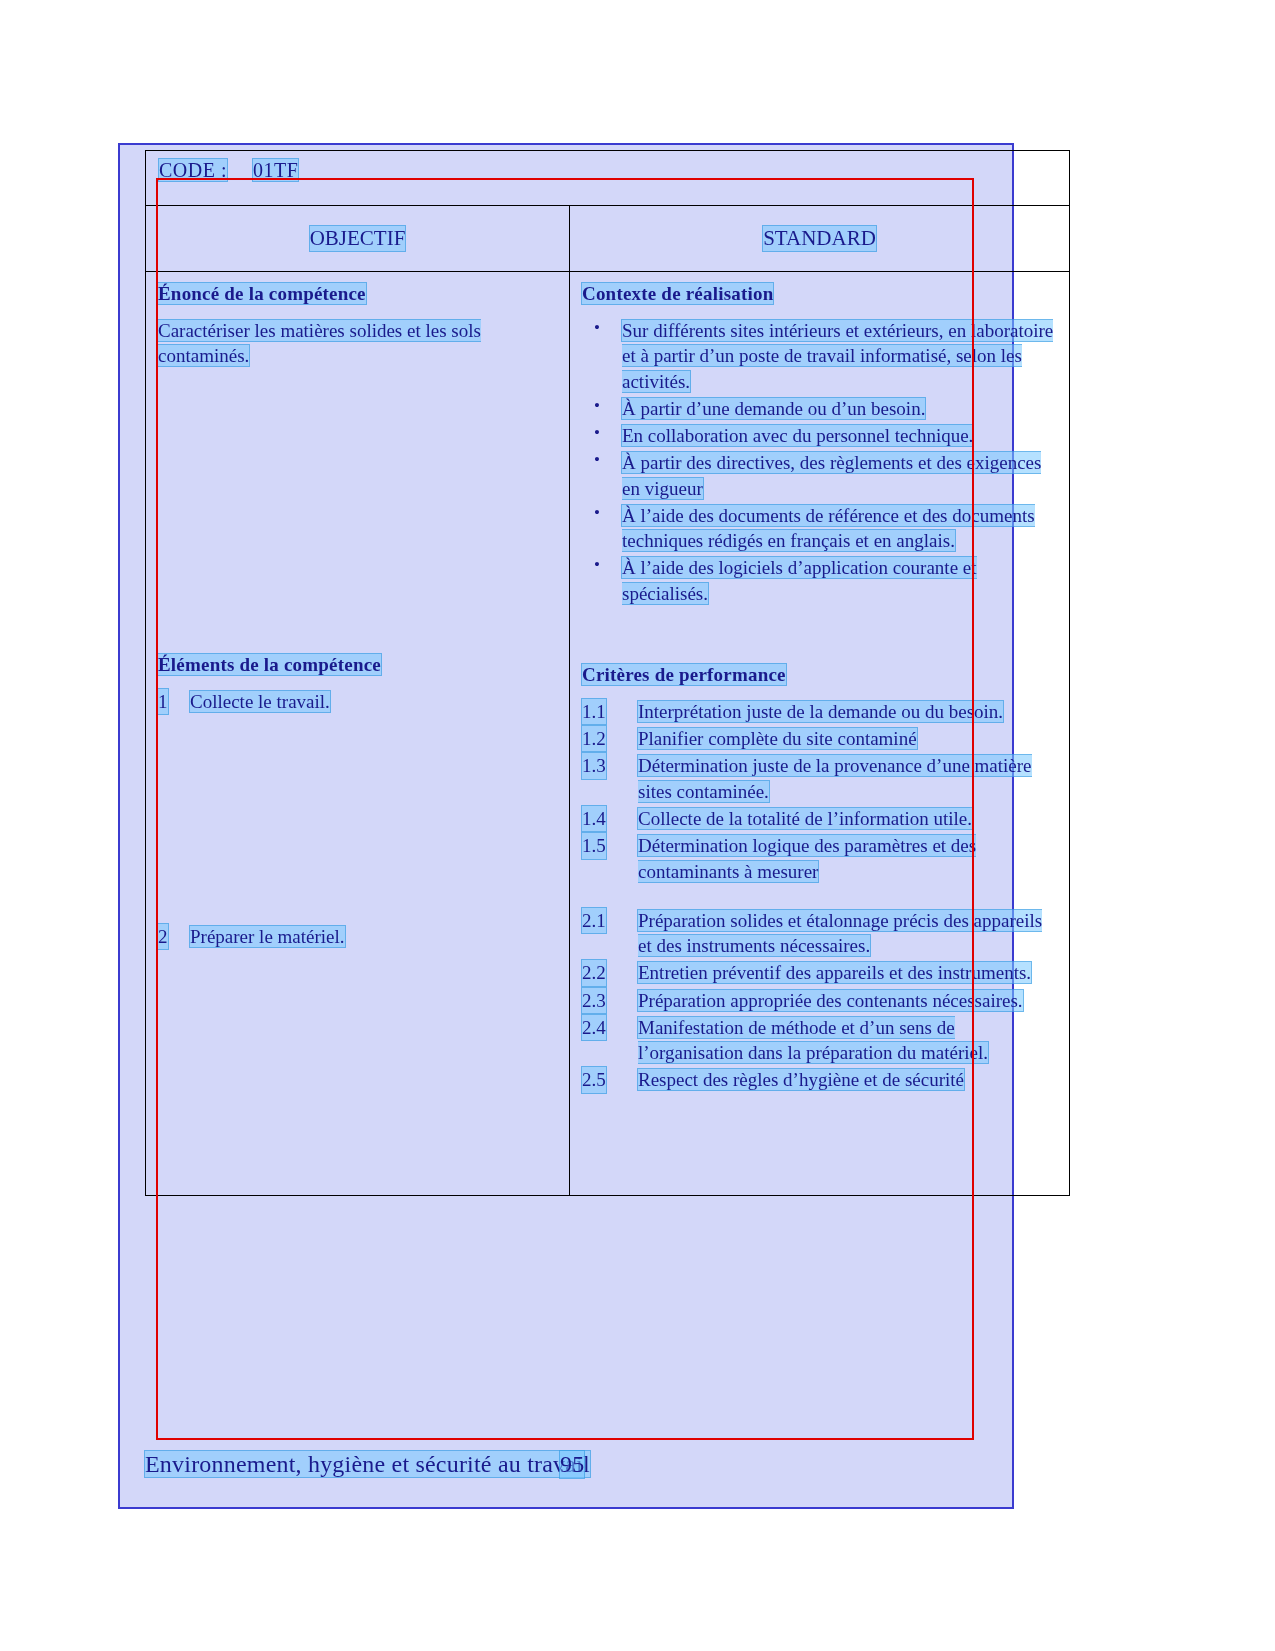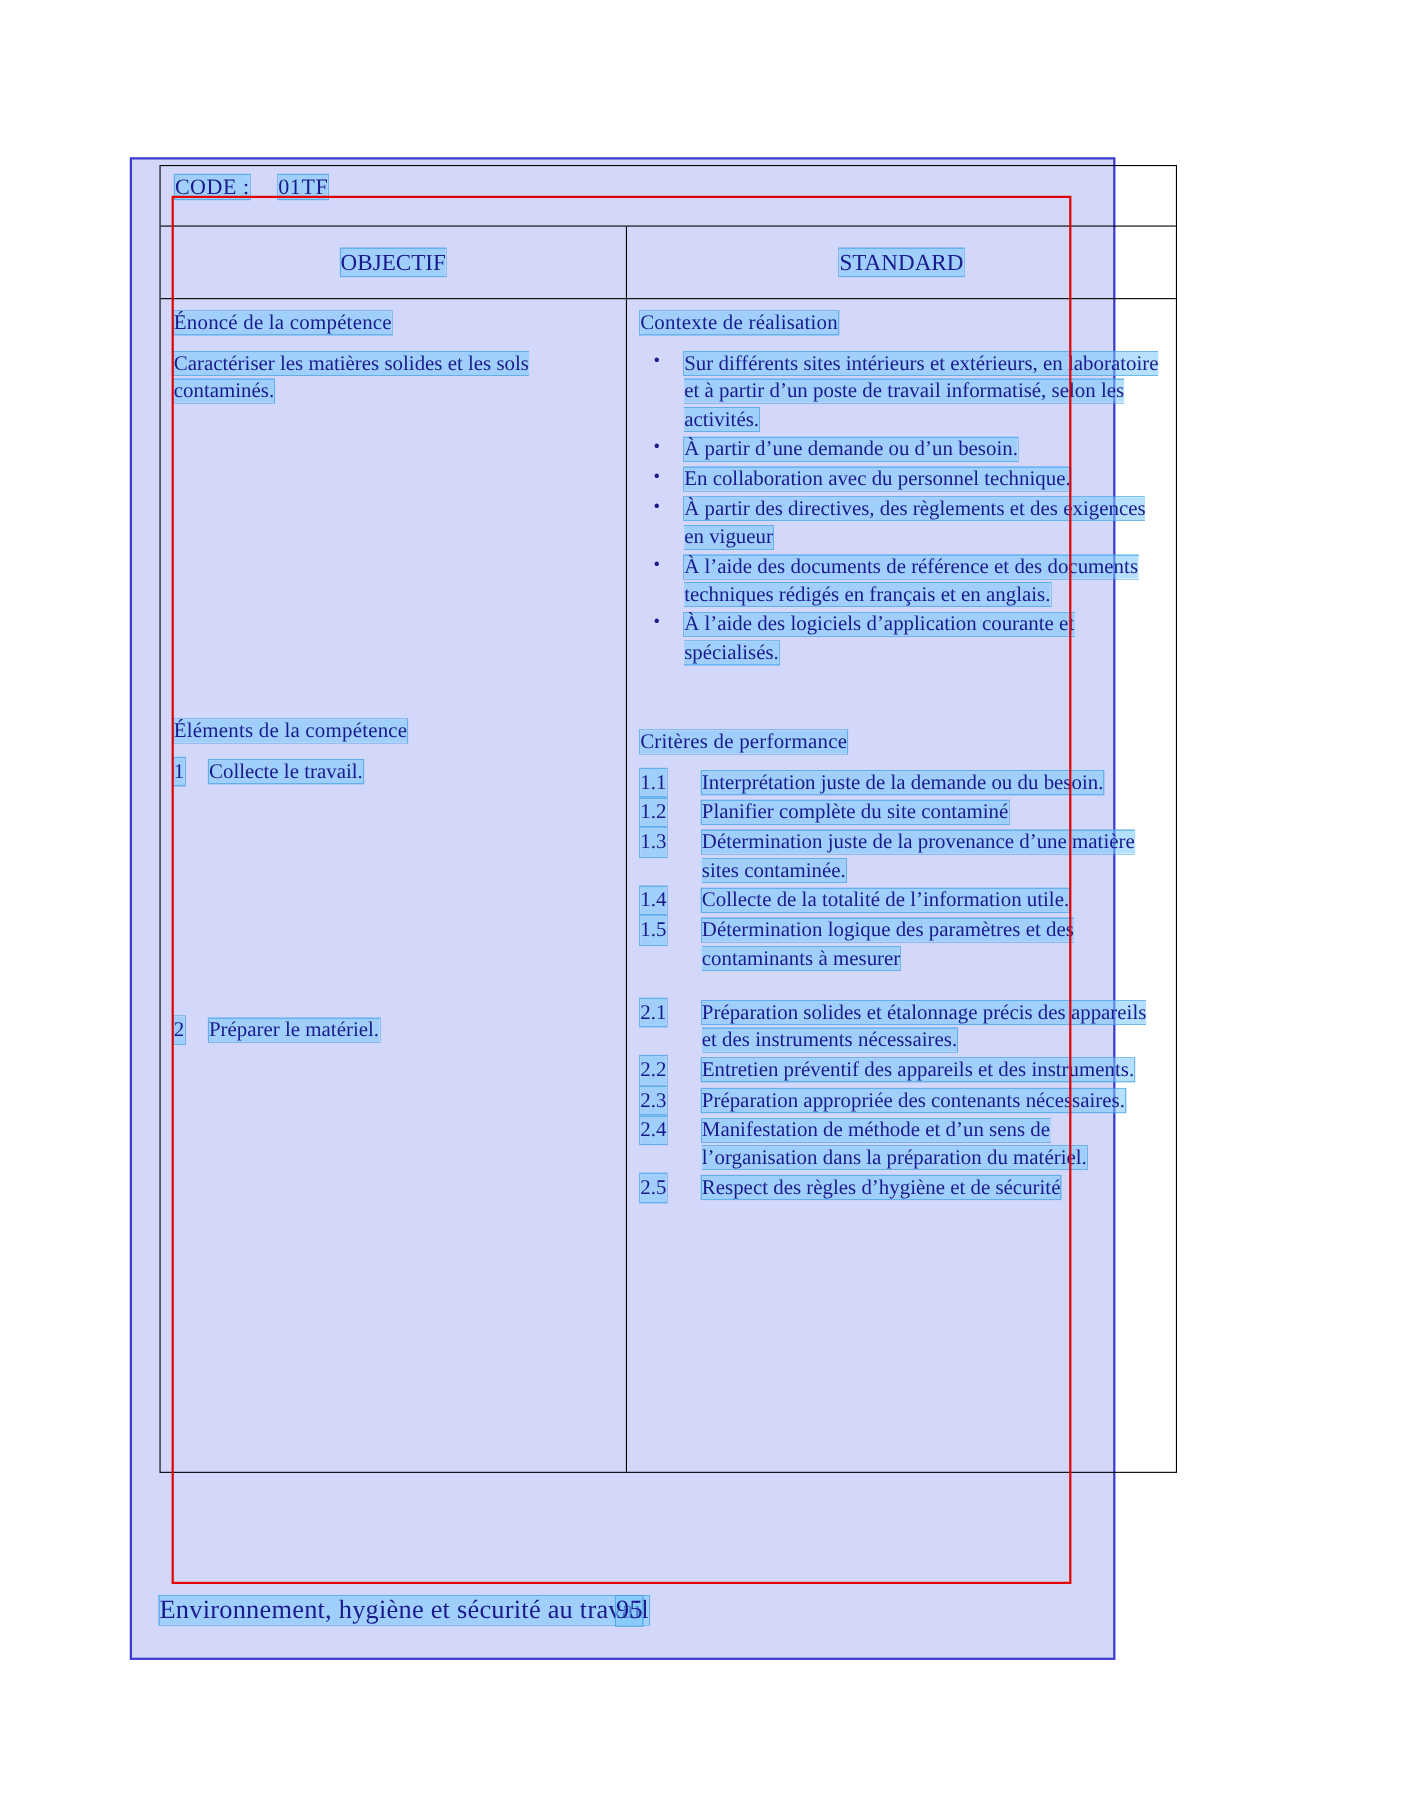--- a/index.html
+++ b/index.html
@@ -38,21 +38,21 @@
     box-sizing: border-box;
     pointer-events: none;
   }
 
   
   #doc-table {
     position: absolute;
     left: 145px;
     top: 150px;
     width: 925px;
-    height: 1189px;
+    height: 1046px;
     box-sizing: border-box;
     border: 1px solid #000000;
   }
   #code-row {
     position: absolute;
     left: 0;
     top: 0;
     width: 100%;
     height: 55px;
     box-sizing: border-box;
@@ -101,21 +101,21 @@
     top: 0;
     bottom: 0;
     box-sizing: border-box;
   }
   #body-row .bcell.left  { left: 0;     width: 424px; border-right: 1px solid #000000; }
   #body-row .bcell.right { left: 424px; right: 0; }
 
   .col-pad { padding: 11px 10px 0 12px; }
 
   .sec-title {
-    font-weight: normal;
+    font-weight: bold;
     font-size: 19px;
     margin: 0 0 13px 0;
     letter-spacing: 0.2px;
   }
   .plain-line {
     font-size: 19px;
     line-height: 1.33;
     margin: 0 0 0 0;
   }
 

